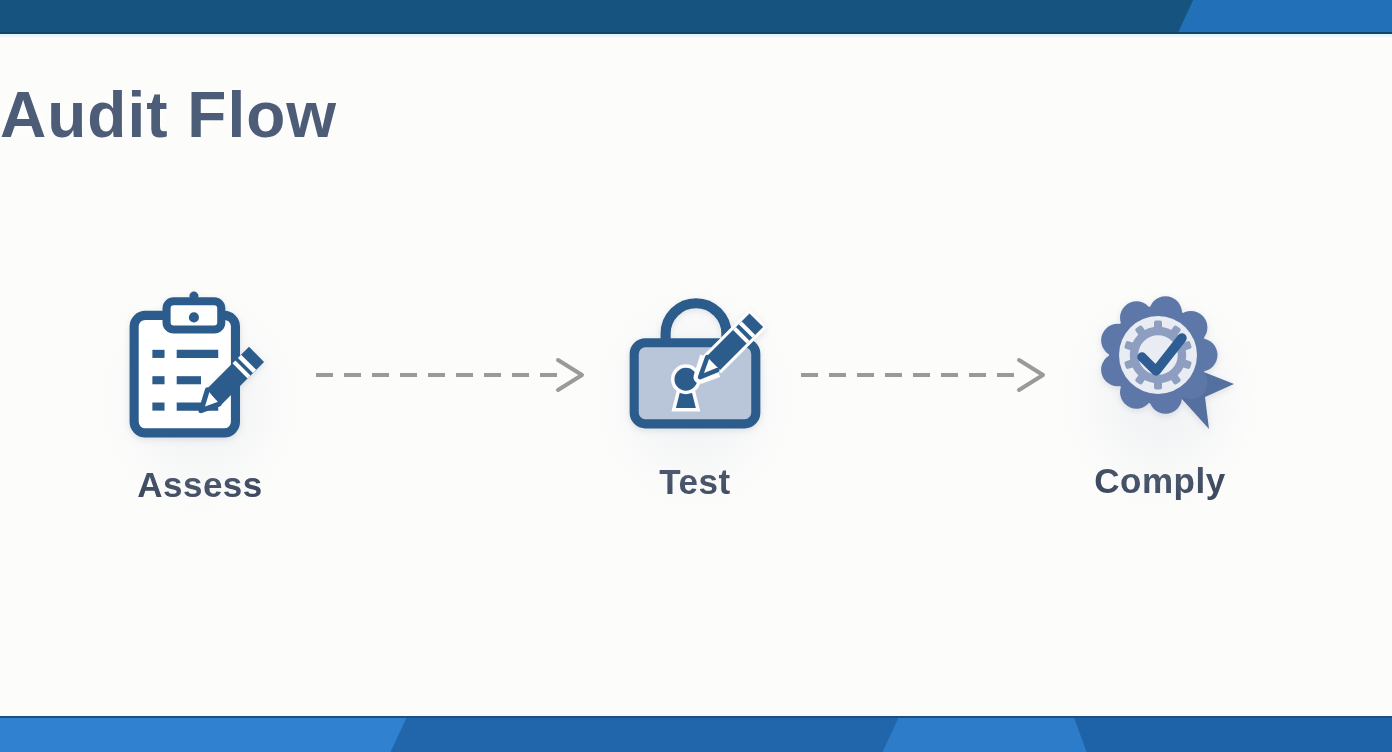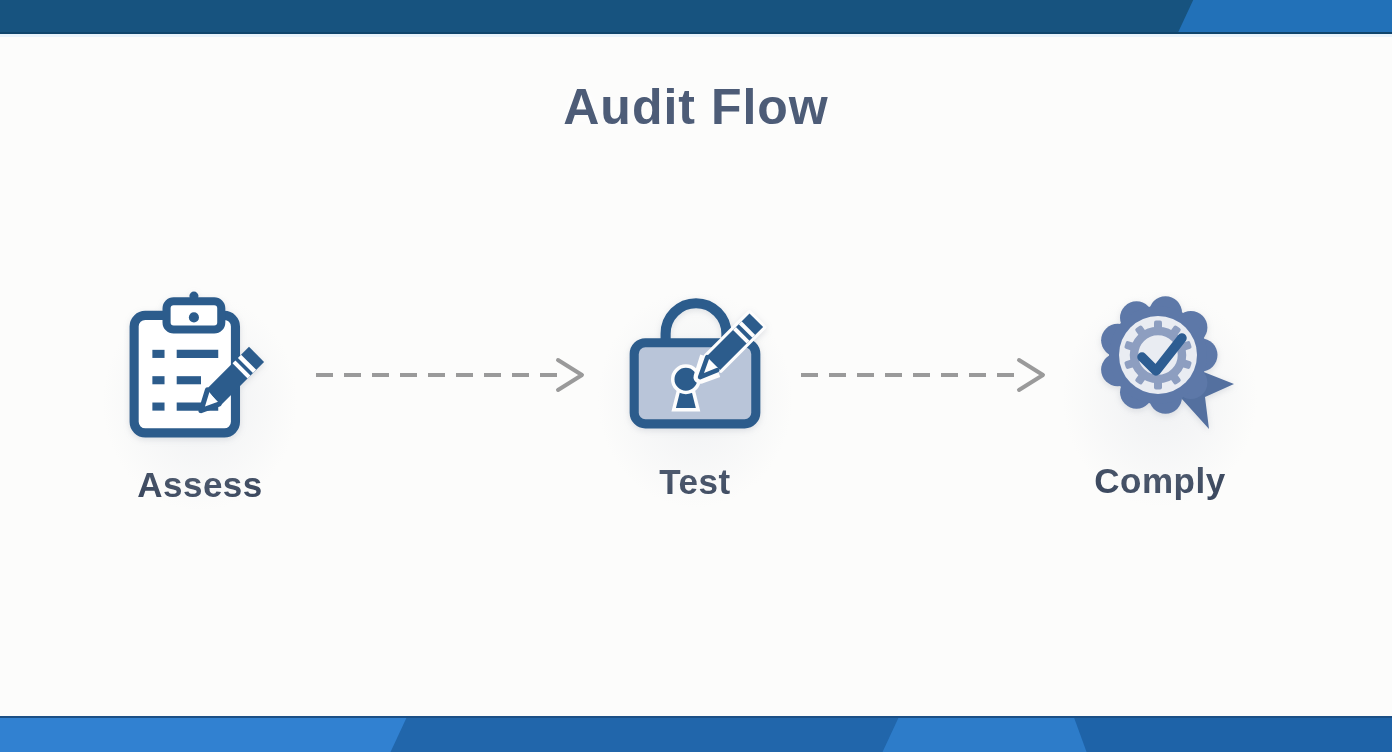--- a/index.html
+++ b/index.html
@@ -36,22 +36,22 @@
     position:absolute;top:-6px;left:1072px;width:380px;height:48px;
     background:#1e63a8;transform:skewX(20deg);transform-origin:top left;
   }
   .bottom-bar .bb-bright-left{
     position:absolute;top:-6px;left:-20px;width:420px;height:48px;
     background:#3181d1;transform:skewX(-25deg);transform-origin:center;
   }
   
   .title{
     position:absolute;top:78px;left:0;width:1392px;
-    text-align:center;
-    font-size:50px;font-weight:bold;letter-spacing:1px;
+    text-align:left;
+    font-size:64px;font-weight:bold;letter-spacing:1px;
     color:#4d5c77;
     text-shadow:0 0 22px rgba(255,255,255,1);
   }
   
   .step{
     position:absolute;width:170px;text-align:center;
   }
   .step::before{
     content:"";position:absolute;left:-45px;top:-30px;width:260px;height:290px;
     background:radial-gradient(closest-side,rgba(216,220,228,0.35),rgba(216,220,228,0) 75%);

